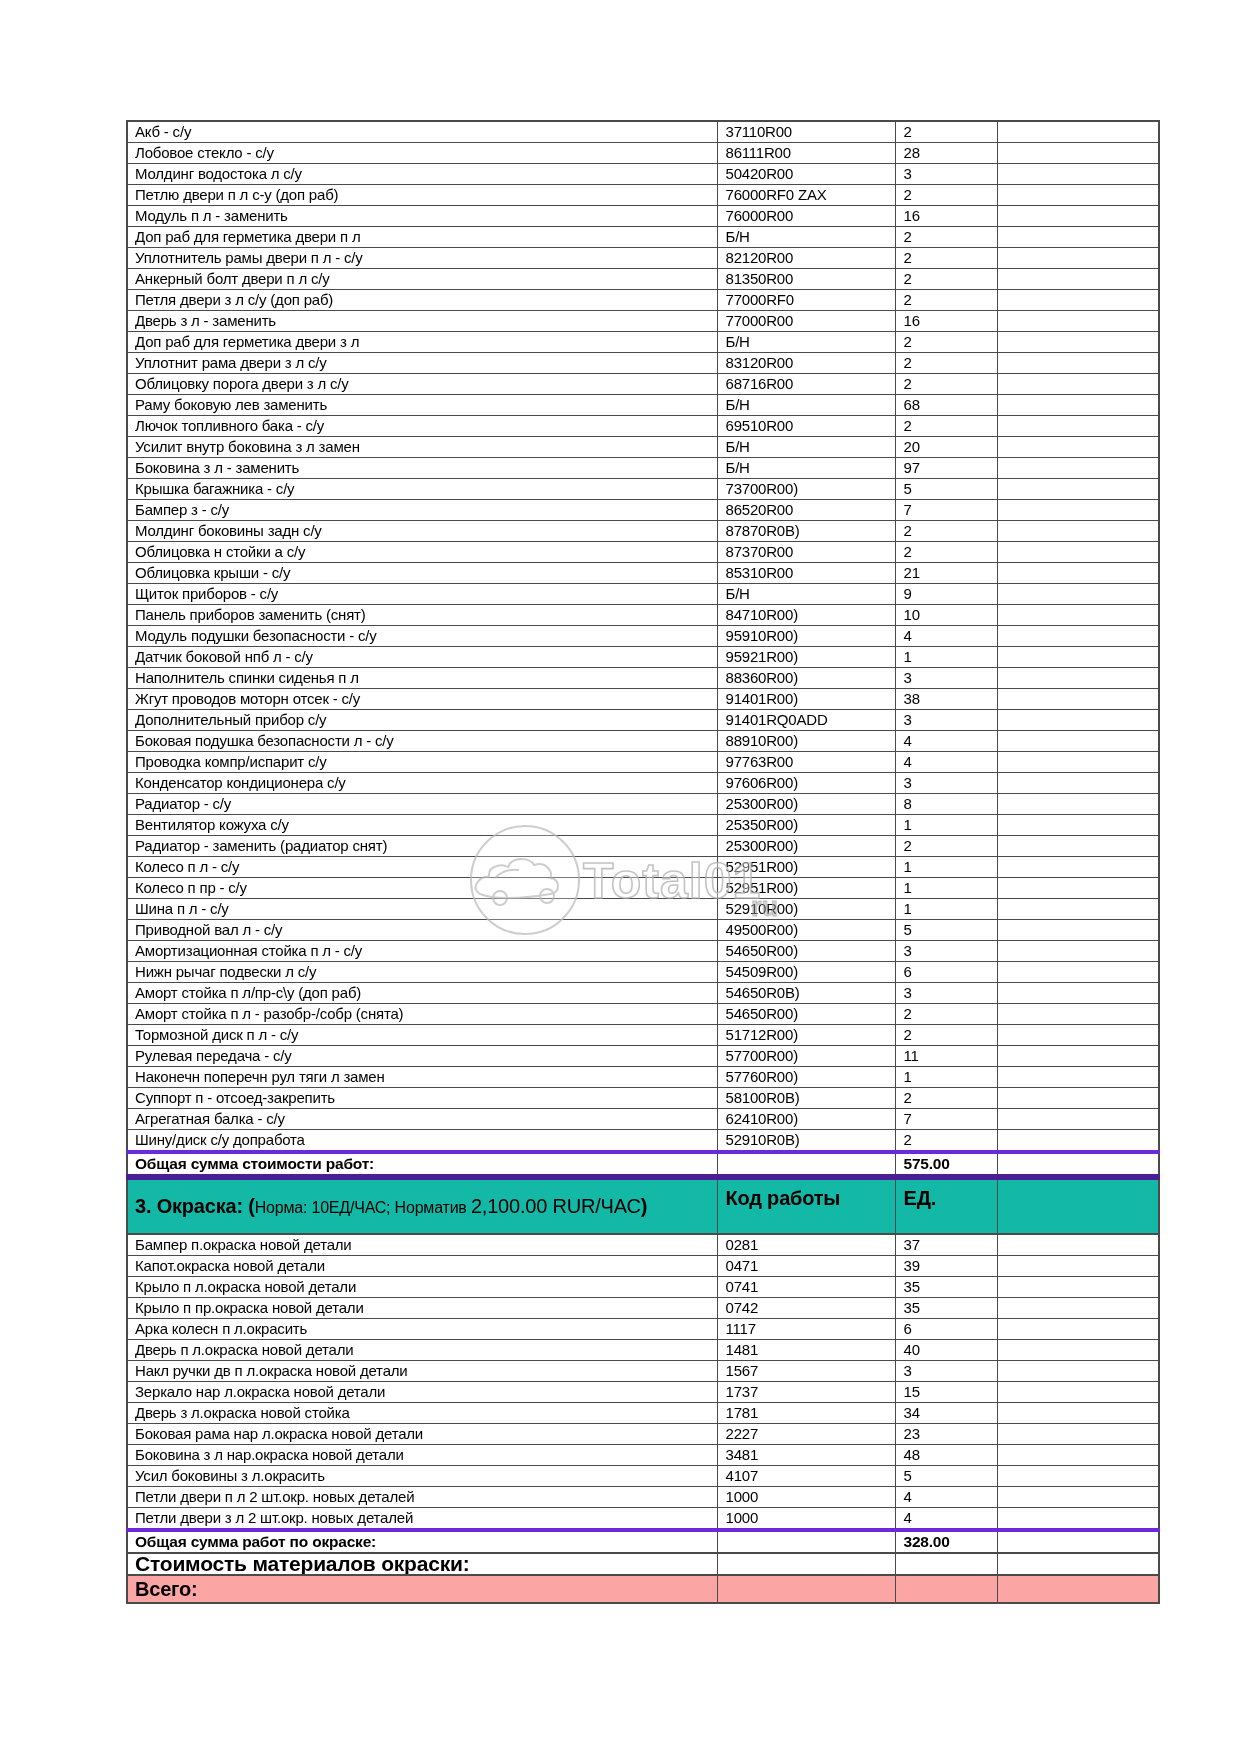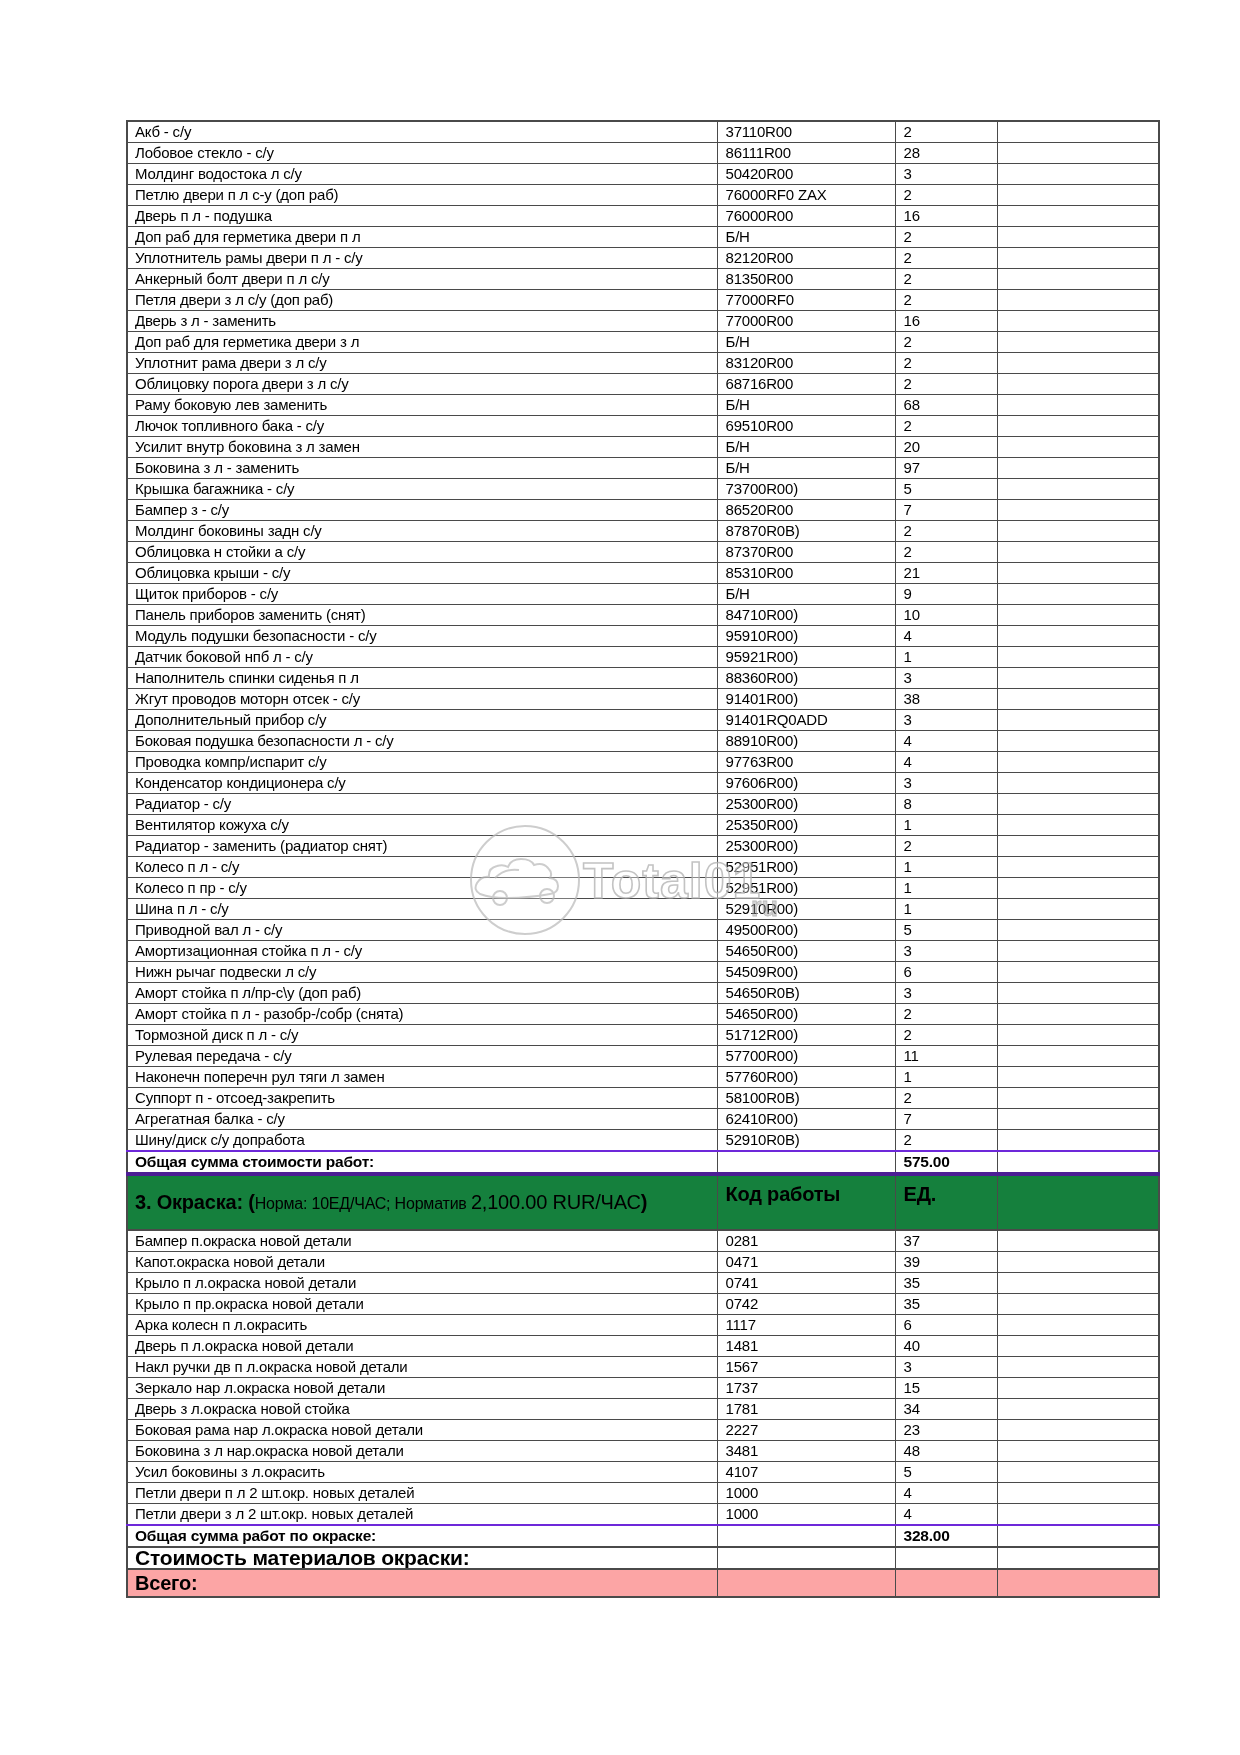--- a/index.html
+++ b/index.html
@@ -18,25 +18,25 @@
     height:20px;line-height:20px;
     font-size:15px;
     padding:0 3px 0 7px;
     white-space:nowrap;overflow:hidden;
     vertical-align:middle;
     letter-spacing:-0.2px;
   }
   td.code-cell, td.qty-cell{padding-left:8px;}
   tr.total-row td{
     font-weight:bold;font-size:15.5px;
-    border-top:2px solid #6d28d9;border-bottom:2px solid #4a4a4a;
+    border-top:4px solid #6d28d9;border-bottom:2px solid #4a4a4a;
   }
   tr.section-header-row td{
-    background:#15803d;
-    border-top:4px solid #4c1d95;border-bottom:2px solid #4a4a4a;
+    background:#14b8a6;
+    border-top:6px solid #4c1d95;border-bottom:2px solid #4a4a4a;
     height:48px;vertical-align:middle;
   }
   tr.section-header-row td.desc-cell{
     white-space:normal;line-height:24px;overflow:visible;
   }
   .hdr-bold{font-weight:bold;font-size:20px;}
   .hdr-small{font-size:16px;}
   .hdr-large{font-size:20px;}
   .hdr-close{font-weight:bold;font-size:20px;}
   tr.section-header-row td.code-cell,
@@ -90,21 +90,21 @@
       </tr>
 
       <tr class="work-row">
         <td class="desc-cell">Петлю двери п л с-у (доп раб)</td>
         <td class="code-cell">76000RF0 ZAX</td>
         <td class="qty-cell">2</td>
         <td class="empty-cell"></td>
       </tr>
 
       <tr class="work-row">
-        <td class="desc-cell">Дверь п л - подушка</td>
+        <td class="desc-cell">Модуль п л - заменить</td>
         <td class="code-cell">76000R00</td>
         <td class="qty-cell">16</td>
         <td class="empty-cell"></td>
       </tr>
 
       <tr class="work-row">
         <td class="desc-cell">Доп раб для герметика двери п л</td>
         <td class="code-cell">Б/Н</td>
         <td class="qty-cell">2</td>
         <td class="empty-cell"></td>

